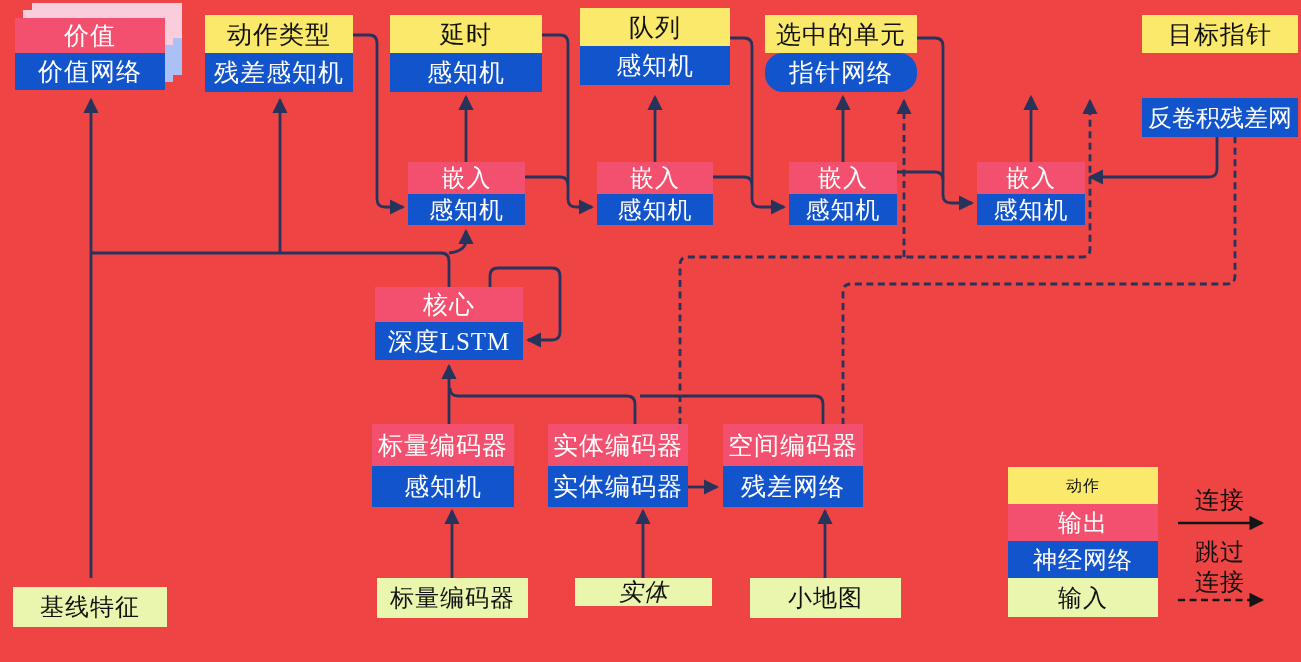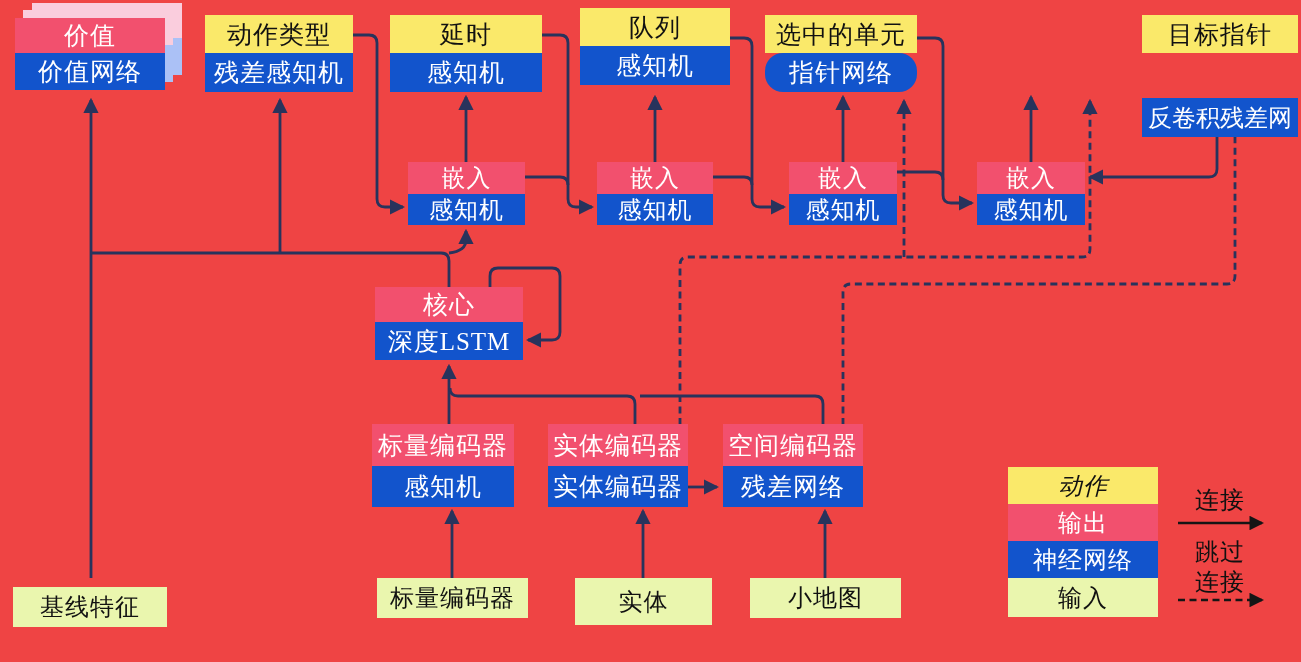--- a/index.html
+++ b/index.html
@@ -154,25 +154,25 @@
     <div class="half red" style="height:42px;">实体编码器</div>
     <div class="half blue" style="height:41px;">实体编码器</div>
   </div>
   <div class="node" style="left:723px;top:424px;width:140px;">
     <div class="half red" style="height:42px;">空间编码器</div>
     <div class="half blue" style="height:41px;">残差网络</div>
   </div>
 
   <div class="green-box" style="left:13px;top:578px;width:154px;height:40px;margin-top:9px;">基线特征</div>
   <div class="green-box" style="left:377px;top:578px;width:151px;height:40px;">标量编码器</div>
-  <div class="green-box" style="left:575px;top:578px;width:137px;height:47px;">实体</div>
+  <div class="green-box" style="left:575px;top:578px;width:137px;height:28px;font-style:italic;">实体</div>
   <div class="green-box" style="left:750px;top:578px;width:151px;height:40px;">小地图</div>
 
   <div class="node" style="left:1008px;top:467px;width:150px;">
-    <div class="half yellow" style="height:37px;font-size:24px;font-style:italic;">动作</div>
+    <div class="half yellow" style="height:37px;font-size:16px;">动作</div>
     <div class="half red" style="height:37px;font-size:24px;">输出</div>
     <div class="half blue" style="height:37px;font-size:24px;">神经网络</div>
     <div class="half" style="height:39px;font-size:24px;background:var(--green);color:#111;">输入</div>
   </div>
   <div class="legend-label" style="left:1155px;top:486px;">连接</div>
   <div class="legend-label" style="left:1155px;top:538px;">跳过</div>
   <div class="legend-label" style="left:1155px;top:568px;">连接</div>
 
 </div>
 

